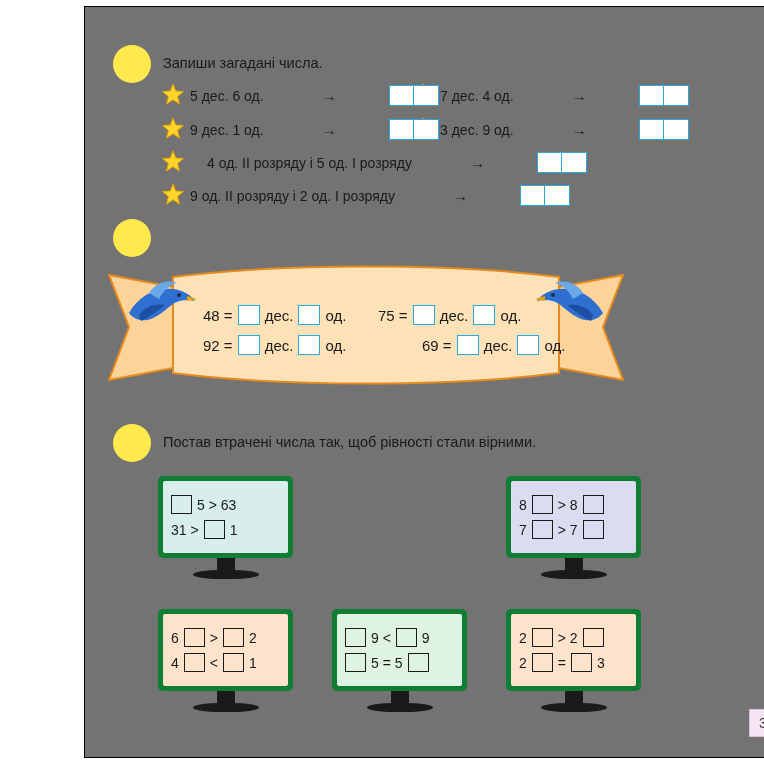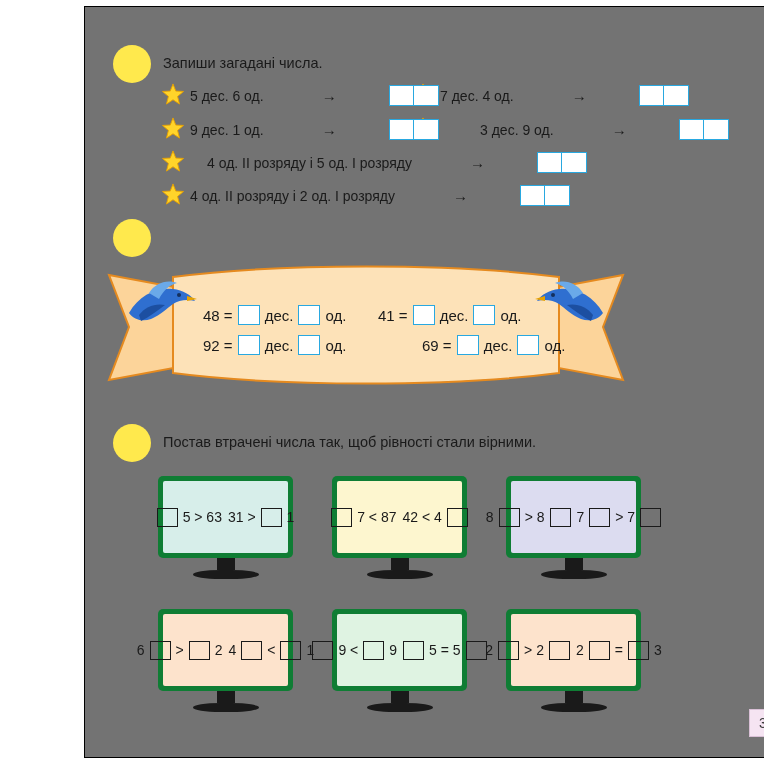--- a/index.html
+++ b/index.html
@@ -93,21 +93,21 @@
   .mon-frame {
     width: 135px; height: 82px;
     background: #0f7d34;
     border-radius: 5px;
     padding: 5px;
   }
   .mon-screen {
     width: 100%; height: 100%;
     border-radius: 2px;
     display: flex;
-    flex-direction: row;
+    flex-direction: column;
     justify-content: center;
     gap: 6px;
     padding: 4px 8px;
   }
   .mon-line {
     display: flex;
     align-items: center;
     font-size: 14px;
     color: #1a1a1a;
     white-space: nowrap;
@@ -191,40 +191,40 @@
 
     <div class="ex-row" style="left:105px; top:112px;">
       <span class="lbl">9 дес. 1 од.</span>
       <span class="arrow">→</span>
       <span class="boxpair">
           <span class="box"></span>
           <span class="box"></span>
         </span>
     </div>
 
-    <div class="ex-row" style="left:355px; top:112px;margin-left:40px;">
+    <div class="ex-row" style="left:355px; top:112px;">
       <span class="lbl">3 дес. 9 од.</span>
       <span class="arrow">→</span>
       <span class="boxpair">
           <span class="box"></span>
           <span class="box"></span>
         </span>
     </div>
 
     <div class="ex-row" style="left:122px; top:145px;">
       <span class="lbl">4 од. II розряду і 5 од. I розряду</span>
       <span class="arrow">→</span>
       <span class="boxpair">
           <span class="box"></span>
           <span class="box"></span>
         </span>
     </div>
 
     <div class="ex-row" style="left:105px; top:178px;">
-      <span class="lbl">4 од. II розряду і 2 од. I розряду</span>
+      <span class="lbl">9 од. II розряду і 2 од. I розряду</span>
       <span class="arrow">→</span>
       <span class="boxpair">
           <span class="box"></span>
           <span class="box"></span>
         </span>
     </div>
 
     <div class="bullet" style="left:28px; top:212px;"></div>
 
     <div id="banner-wrap" style="left:16px; top:248px;">
@@ -256,21 +256,21 @@
     </div>
 
     <div class="banner-row" style="left:118px; top:298px;">
       <span>48  =</span>
       <span class="sbox"></span>
       <span>дес.</span>
       <span class="sbox"></span>
       <span>од.</span>
     </div>
     <div class="banner-row" style="left:293px; top:298px;">
-      <span>41  =</span>
+      <span>75  =</span>
       <span class="sbox"></span>
       <span>дес.</span>
       <span class="sbox"></span>
       <span>од.</span>
     </div>
     <div class="banner-row" style="left:118px; top:328px;">
       <span>92  =</span>
       <span class="sbox"></span>
       <span>дес.</span>
       <span class="sbox"></span>
@@ -298,119 +298,103 @@
             <span>31  &gt;</span>
             <span class="mbox"></span>
             <span>1</span>
           </div>
         </div>
       </div>
       <div class="stand"></div>
       <div class="base"></div>
     </div>
 
-    <div class="monitor" style="left:247px; top:469px;">
+
+    <div class="monitor" style="left:421px; top:469px;">
       <div class="mon-frame">
-        <div class="mon-screen" style="background:#fdf6cf;">
-          <div class="mon-line">
-            <span class="mbox"></span>
-            <span>7  &lt;  87</span>
-          </div>
-          <div class="mon-line">
-            <span>42  &lt;  4</span>
+        <div class="mon-screen" style="background:#dcdcf0;">
+          <div class="mon-line">
+            <span>8</span>
+            <span class="mbox"></span>
+            <span>&gt;  8</span>
+            <span class="mbox"></span>
+          </div>
+          <div class="mon-line">
+            <span>7</span>
+            <span class="mbox"></span>
+            <span>&gt;  7</span>
             <span class="mbox"></span>
           </div>
         </div>
       </div>
       <div class="stand"></div>
       <div class="base"></div>
     </div>
 
-    <div class="monitor" style="left:421px; top:469px;">
+    <div class="monitor" style="left:73px; top:602px;">
       <div class="mon-frame">
-        <div class="mon-screen" style="background:#dcdcf0;">
-          <div class="mon-line">
-            <span>8</span>
-            <span class="mbox"></span>
-            <span>&gt;  8</span>
-            <span class="mbox"></span>
-          </div>
-          <div class="mon-line">
-            <span>7</span>
-            <span class="mbox"></span>
-            <span>&gt;  7</span>
-            <span class="mbox"></span>
+        <div class="mon-screen" style="background:#fde3cc;">
+          <div class="mon-line">
+            <span>6</span>
+            <span class="mbox"></span>
+            <span>&gt;</span>
+            <span class="mbox"></span>
+            <span>2</span>
+          </div>
+          <div class="mon-line">
+            <span>4</span>
+            <span class="mbox"></span>
+            <span>&lt;</span>
+            <span class="mbox"></span>
+            <span>1</span>
           </div>
         </div>
       </div>
       <div class="stand"></div>
       <div class="base"></div>
     </div>
 
-    <div class="monitor" style="left:73px; top:602px;">
+    <div class="monitor" style="left:247px; top:602px;">
       <div class="mon-frame">
-        <div class="mon-screen" style="background:#fde3cc;">
-          <div class="mon-line">
-            <span>6</span>
-            <span class="mbox"></span>
-            <span>&gt;</span>
-            <span class="mbox"></span>
-            <span>2</span>
-          </div>
-          <div class="mon-line">
-            <span>4</span>
-            <span class="mbox"></span>
-            <span>&lt;</span>
-            <span class="mbox"></span>
-            <span>1</span>
+        <div class="mon-screen" style="background:#dff3e2;">
+          <div class="mon-line">
+            <span class="mbox"></span>
+            <span>9  &lt;</span>
+            <span class="mbox"></span>
+            <span>9</span>
+          </div>
+          <div class="mon-line">
+            <span class="mbox"></span>
+            <span>5  =  5</span>
+            <span class="mbox"></span>
           </div>
         </div>
       </div>
       <div class="stand"></div>
       <div class="base"></div>
     </div>
 
-    <div class="monitor" style="left:247px; top:602px;">
+    <div class="monitor" style="left:421px; top:602px;">
       <div class="mon-frame">
-        <div class="mon-screen" style="background:#dff3e2;">
-          <div class="mon-line">
-            <span class="mbox"></span>
-            <span>9  &lt;</span>
-            <span class="mbox"></span>
-            <span>9</span>
-          </div>
-          <div class="mon-line">
-            <span class="mbox"></span>
-            <span>5  =  5</span>
-            <span class="mbox"></span>
+        <div class="mon-screen" style="background:#fde3cc;">
+          <div class="mon-line">
+            <span>2</span>
+            <span class="mbox"></span>
+            <span>&gt;  2</span>
+            <span class="mbox"></span>
+          </div>
+          <div class="mon-line">
+            <span>2</span>
+            <span class="mbox"></span>
+            <span>=</span>
+            <span class="mbox"></span>
+            <span>3</span>
           </div>
         </div>
       </div>
       <div class="stand"></div>
       <div class="base"></div>
     </div>
 
-    <div class="monitor" style="left:421px; top:602px;">
-      <div class="mon-frame">
-        <div class="mon-screen" style="background:#fde3cc;">
-          <div class="mon-line">
-            <span>2</span>
-            <span class="mbox"></span>
-            <span>&gt;  2</span>
-            <span class="mbox"></span>
-          </div>
-          <div class="mon-line">
-            <span>2</span>
-            <span class="mbox"></span>
-            <span>=</span>
-            <span class="mbox"></span>
-            <span>3</span>
-          </div>
-        </div>
-      </div>
-      <div class="stand"></div>
-      <div class="base"></div>
-    </div>
-
     <div id="pagenum">3</div>
 
   </div>
 </div>
 
 </body></html>

